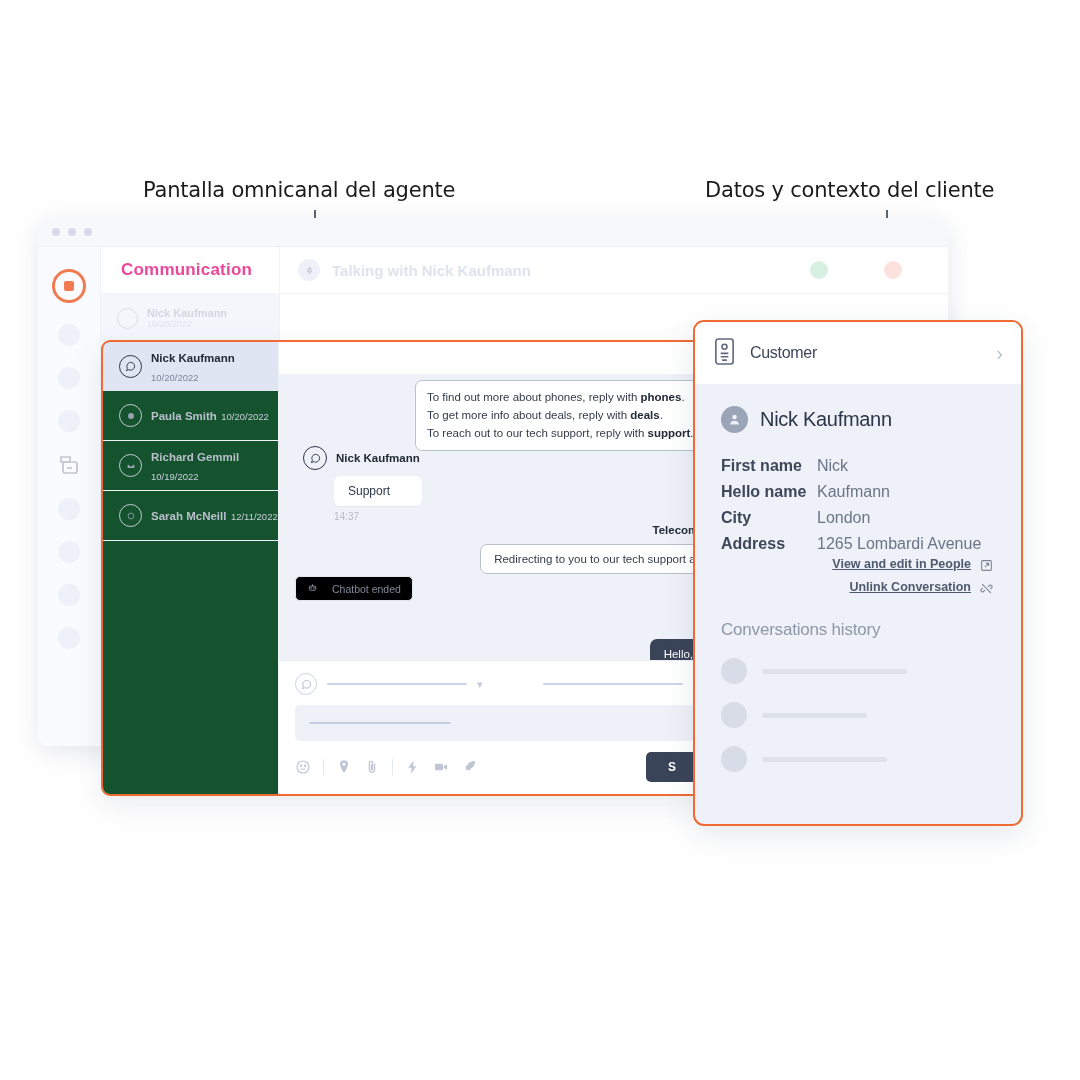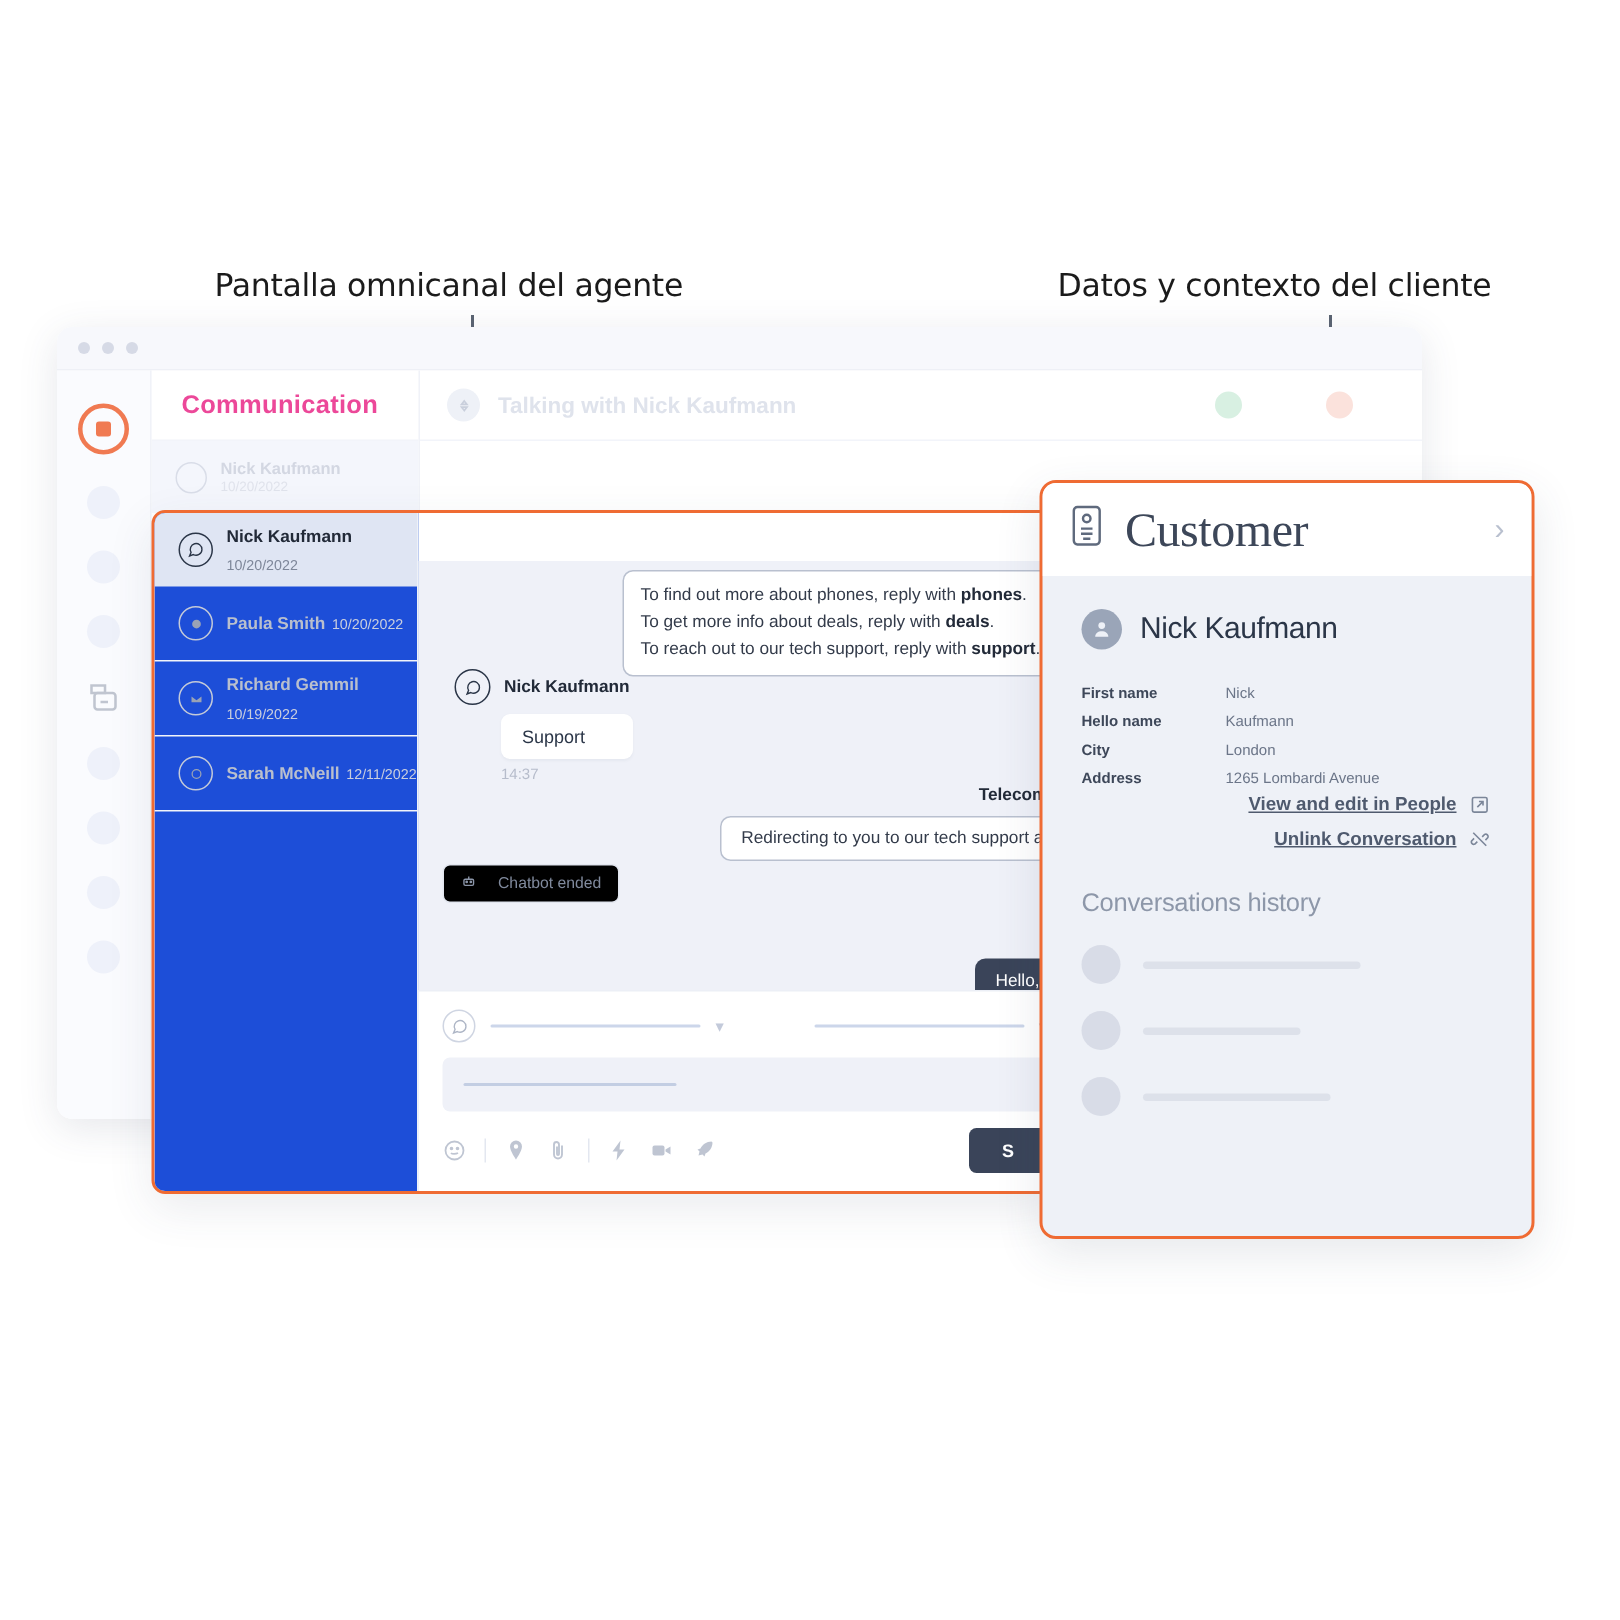--- a/index.html
+++ b/index.html
@@ -108,21 +108,21 @@
     left:101px;top:340px;
     width:600px;height:452px;
     background:#ffffff;
     border:2.5px solid #ef6b33;
     border-radius:9px;
     overflow:hidden;
     box-shadow:0 10px 30px rgba(60,70,100,.10);
     display:flex;
   }
   .conv-list{
-    width:175px;background:#1d4ed8;
+    width:175px;background:#14532d;
     border-right:1px solid #eef1f7;
     flex:0 0 175px;
   }
   .conv-item{
     height:49px;display:flex;align-items:center;gap:9px;
     padding-left:16px;border-bottom:1px solid #f2f4fa;
   }
   .conv-item.active{background:#dfe5f3;border-bottom:none;}
   .conv-av{
     width:21px;height:21px;border-radius:50%;
@@ -224,31 +224,31 @@
     background:#eef1f7;
     border:2.5px solid #ef6b33;
     border-radius:11px;
     overflow:hidden;
     box-shadow:0 10px 30px rgba(60,70,100,.12);
   }
   .cust-head{
     height:62px;background:#ffffff;
     display:flex;align-items:center;gap:14px;padding:0 18px;
   }
-  .cust-head .title{font-size:32px;color:#3d4759;letter-spacing:-.3px;font-family:Liberation Serif, serif;}
+  .cust-head .title{font-size:16px;color:#3d4759;letter-spacing:-.3px;}
   .cust-head .chev-r{margin-left:auto;color:#b9c0cf;font-size:20px;}
   .cust-body{padding:22px 26px 0 26px;}
   .cust-name-row{display:flex;align-items:center;gap:12px;}
   .cust-avatar{
     width:27px;height:27px;border-radius:50%;background:#9aa5b8;
     display:flex;align-items:center;justify-content:center;color:#eef1f7;
   }
   .cust-name{font-size:20px;color:#2b3648;letter-spacing:-.3px;}
   table.fields{border-collapse:collapse;margin-top:20px;width:100%;}
-  table.fields td{padding:4px 0;font-size:10px;vertical-align:top;}
+  table.fields td{padding:4px 0;font-size:16px;vertical-align:top;}
   table.fields td.k{font-weight:700;color:#3d4759;width:96px;}
   table.fields td.v{color:#6b7588;}
   .links{text-align:right;padding-right:2px;}
   .link-row{display:flex;align-items:center;justify-content:flex-end;gap:9px;margin-bottom:9px;}
   .link-row a{
     font-size:12.5px;color:#4f5a6e;font-weight:700;
     text-decoration:underline;
   }
   .link-row .lic{color:#7b8699;width:13px;height:13px;display:inline-block;}
   .hist-title{margin-top:26px;font-size:17px;color:#8d97a9;letter-spacing:-.2px;}

